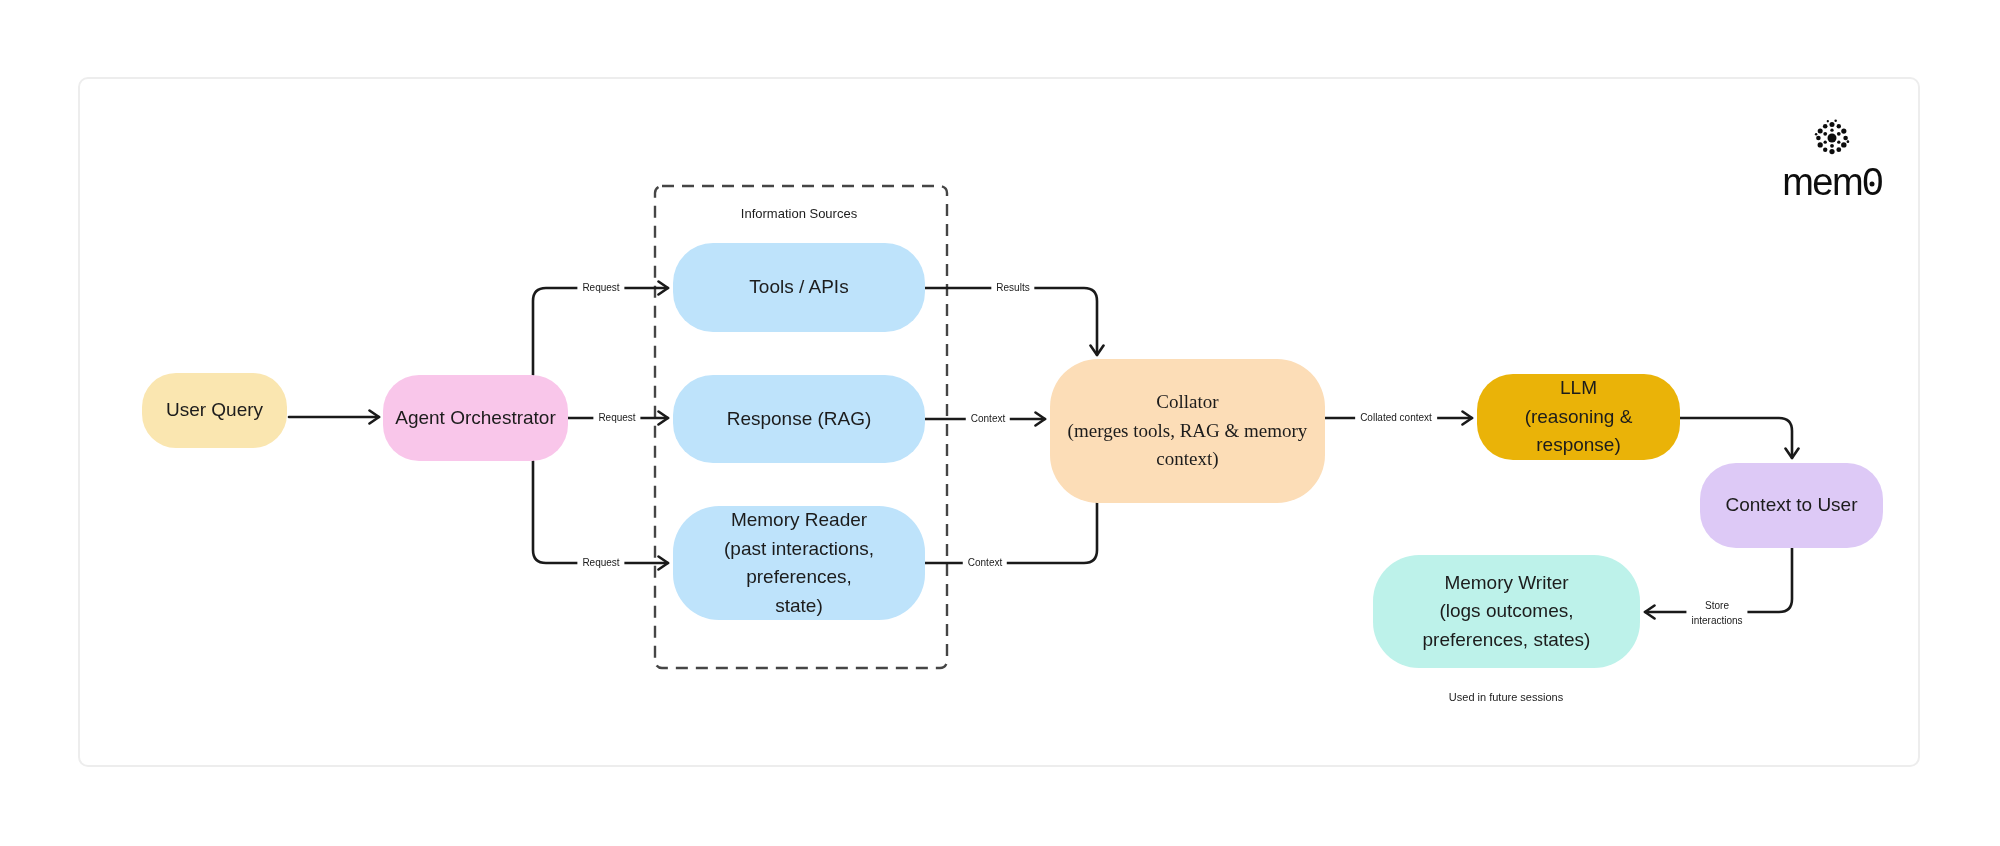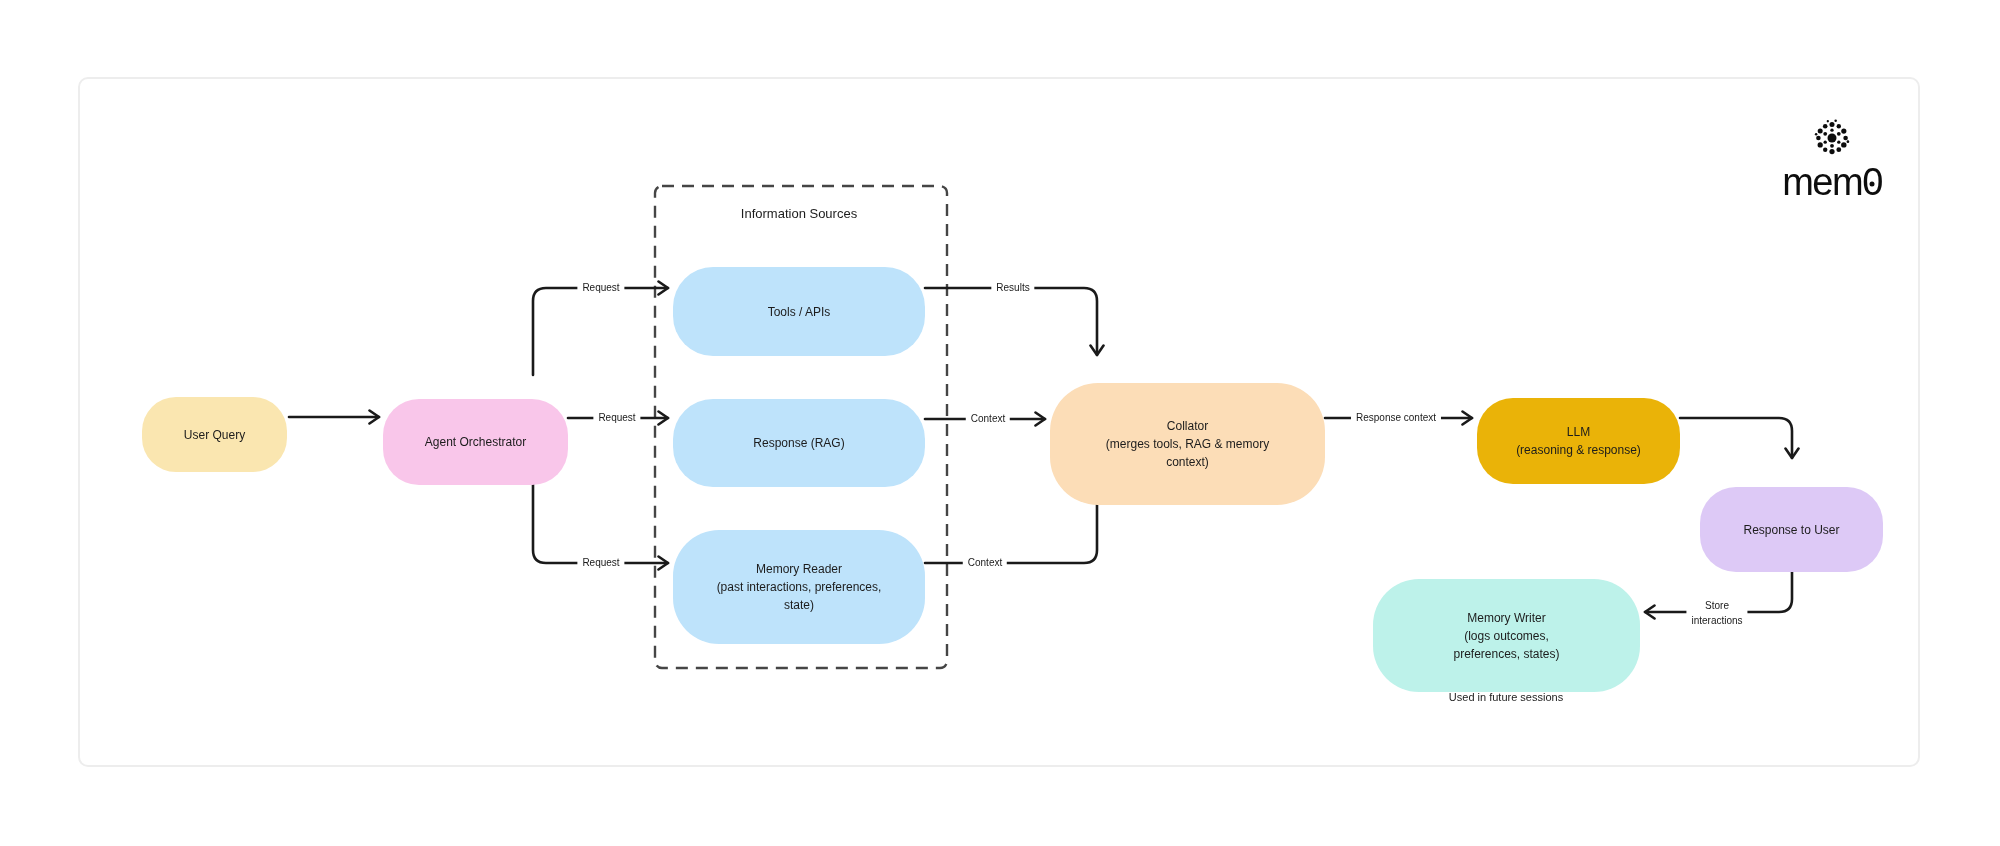--- a/index.html
+++ b/index.html
@@ -7,29 +7,29 @@
     width:2000px;height:846px;position:relative;background:#ffffff;
     font-family:"Liberation Sans", sans-serif;color:#1c1c1c;overflow:hidden;
   }
   #card{
     position:absolute;left:78px;top:77px;width:1842px;height:690px;
     background:#ffffff;border:2px solid #ededed;border-radius:10px;box-sizing:border-box;
   }
   #wires{position:absolute;left:0;top:0;width:2000px;height:846px;}
   .node{
     position:absolute;display:flex;align-items:center;justify-content:center;
-    text-align:center;font-size:12px;line-height:1.5;color:#1c1c1c;
-    white-space:pre-line;box-sizing:border-box;padding:4px 10px;margin-top:24px;
+    text-align:center;font-size:19px;line-height:1.5;color:#1c1c1c;
+    white-space:pre-line;box-sizing:border-box;padding:4px 10px;
   }
   #n-user-query{left:142px;top:373px;width:145px;height:75px;border-radius:34px;}
   #n-agent-orchestrator{left:383px;top:375px;width:185px;height:86px;border-radius:36px;}
   #n-tools-apis{left:673px;top:243px;width:252px;height:89px;border-radius:40px;}
   #n-retriever-rag{left:673px;top:375px;width:252px;height:88px;border-radius:40px;}
   #n-memory-reader{left:673px;top:506px;width:252px;height:114px;border-radius:46px;}
-  #n-collator{left:1050px;top:359px;width:275px;height:122px;border-radius:48px;}
+  #n-collator{left:1050px;top:359px;width:275px;height:144px;border-radius:48px;font-family:Liberation Serif, serif;}
   #n-llm{left:1477px;top:374px;width:203px;height:86px;border-radius:36px;}
   #n-response-to-user{left:1700px;top:463px;width:183px;height:85px;border-radius:36px;}
   #n-memory-writer{left:1373px;top:555px;width:267px;height:113px;border-radius:46px;}
   .edge-label{
     position:absolute;transform:translate(-50%,-50%);background:#ffffff;
     padding:1px 5px;font-size:10px;color:#1a1a1a;white-space:pre-line;
     text-align:center;line-height:1.45;
   }
   #el-request-tools{left:601px;top:288px;}
   #el-request-retriever{left:617px;top:418px;}
@@ -93,32 +93,32 @@
 <div class="node" id="n-tools-apis" style="background-color: rgb(190, 227, 251);">Tools / APIs</div>
 <div class="node" id="n-retriever-rag" style="background-color: rgb(190, 227, 251);">Response (RAG)</div>
 <div class="node" id="n-memory-reader" style="background-color: rgb(190, 227, 251);">Memory Reader
 (past interactions, preferences,
 state)</div>
 <div class="node" id="n-collator" style="background-color: rgb(252, 221, 183);">Collator
 (merges tools, RAG &amp; memory
 context)</div>
 <div class="node" id="n-llm" style="background-color: #eab308;">LLM
 (reasoning &amp; response)</div>
-<div class="node" id="n-response-to-user" style="background-color: rgb(221, 201, 246);">Response to User</div>
+<div class="node" id="n-response-to-user" style="background-color: rgb(221, 201, 246);">Context to User</div>
 <div class="node" id="n-memory-writer" style="background-color: rgb(189, 242, 234);">Memory Writer
 (logs outcomes,
 preferences, states)</div>
 
 <div class="edge-label" id="el-request-tools">Request</div>
 <div class="edge-label" id="el-request-retriever">Request</div>
 <div class="edge-label" id="el-request-memory">Request</div>
 <div class="edge-label" id="el-results">Results</div>
 <div class="edge-label" id="el-context-retriever">Context</div>
 <div class="edge-label" id="el-context-memory">Context</div>
-<div class="edge-label" id="el-collated-context">Response context</div>
+<div class="edge-label" id="el-collated-context">Collated context</div>
 <div class="edge-label" id="el-store-interactions">Store
 interactions</div>
 
 <div id="caption">Used in future sessions</div>
 
 <div id="logo">
   <svg id="logo-mark" width="46" height="46" viewBox="0 0 44 44">
     <g fill="#0d0d0d">
       <circle cx="22" cy="22" r="4.3"></circle>
       <circle cx="22" cy="14.5" r="1.6"></circle>

